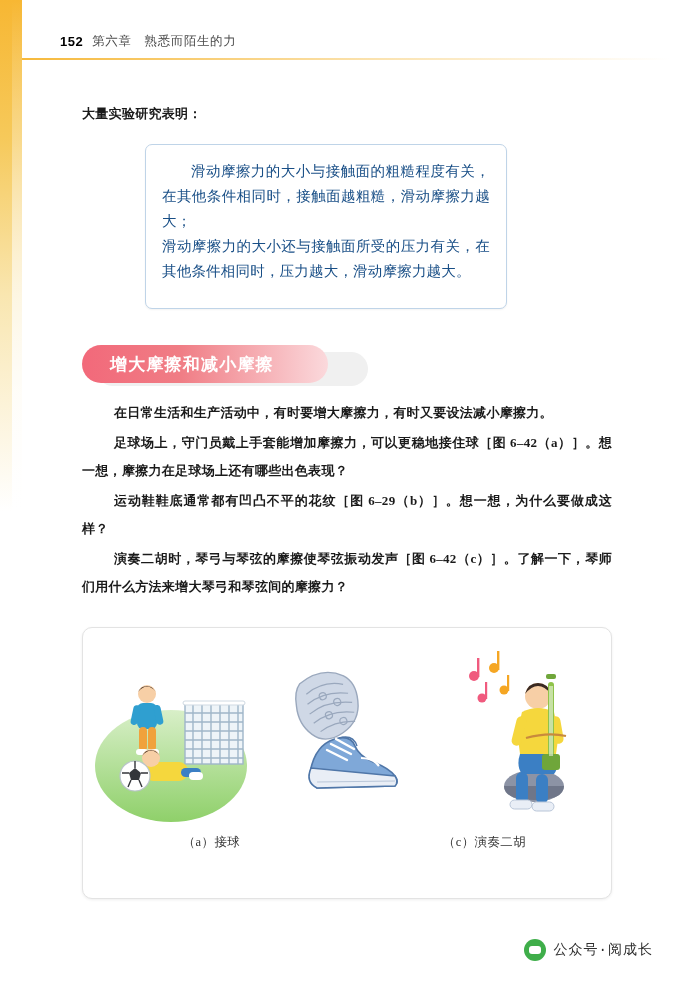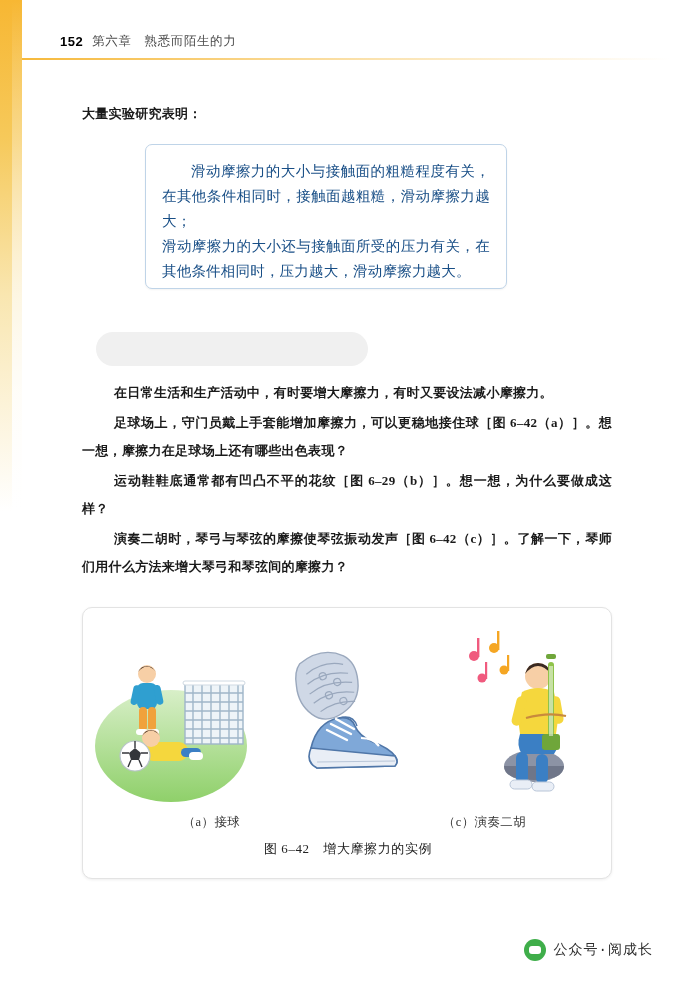--- a/index.html
+++ b/index.html
@@ -93,21 +93,21 @@
   p.indent { text-indent: 32px; }
 
   
   .conclusion {
     margin: 16px 0 0 63px;
     width: 362px;
     border: 1px solid #bfd4e8;
     border-radius: 7px;
     background: #ffffff;
     box-shadow: 0 1px 2px rgba(0,0,0,0.05);
-    padding: 14px 16px 4px 16px;
+    padding: 14px 16px 24px 16px;
     box-sizing: border-box;
   }
   .conclusion p {
     margin: 0;
     font-size: 14.5px;
     line-height: 25px;
     color: #184e86;
     text-align: justify;
     letter-spacing: 0.2px;
   }
@@ -243,20 +243,23 @@
 
     <p class="para">大量实验研究表明：</p>
 
     <div class="conclusion">
       <p class="first">滑动摩擦力的大小与接触面的粗糙程度有关，在其他条件相同时，接触面越粗糙，滑动摩擦力越大；</p>
       <p>滑动摩擦力的大小还与接触面所受的压力有关，在其他条件相同时，压力越大，滑动摩擦力越大。</p>
     </div>
 
     <div class="section-banner">
       <div class="banner-shadow"></div>
+      <div class="banner-main">
+        <span class="banner-text">增大摩擦和减小摩擦</span>
+      </div>
     </div>
 
     <p class="para indent">在日常生活和生产活动中，有时要增大摩擦力，有时又要设法减小摩擦力。</p>
     <p class="para indent">足球场上，守门员戴上手套能增加摩擦力，可以更稳地接住球［图 6–42（a）］。想一想，摩擦力在足球场上还有哪些出色表现？</p>
     <p class="para indent">运动鞋鞋底通常都有凹凸不平的花纹［图 6–29（b）］。想一想，为什么要做成这样？</p>
     <p class="para indent">演奏二胡时，琴弓与琴弦的摩擦使琴弦振动发声［图 6–42（c）］。了解一下，琴师们用什么方法来增大琴弓和琴弦间的摩擦力？</p>
 
     <div class="figure-panel">
 
       <div class="fig-row">
@@ -385,21 +388,20 @@
           </svg>
         </div>
 
       </div>
 
       <div class="fig-captions">
         <div class="fig-cap">（a）接球</div>
         <div class="fig-cap">（c）演奏二胡</div>
       </div>
 
-      <div class="fig-title">图 6–42　增大摩擦力的实例</div>
     </div>
 
   </div>
 
   <div class="footer-wm">
     <div class="wm-icon"></div>
     <span class="wm-text">公众号·阅成长</span>
   </div>
 
 </div>

